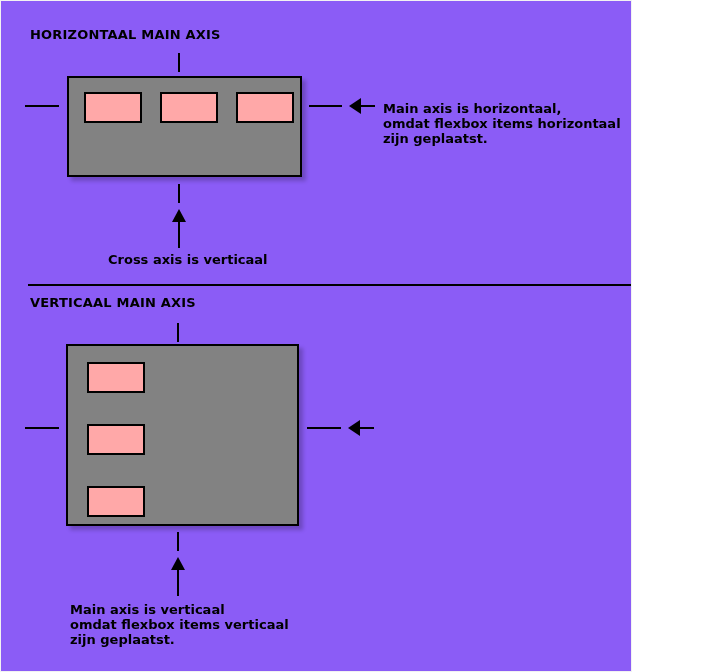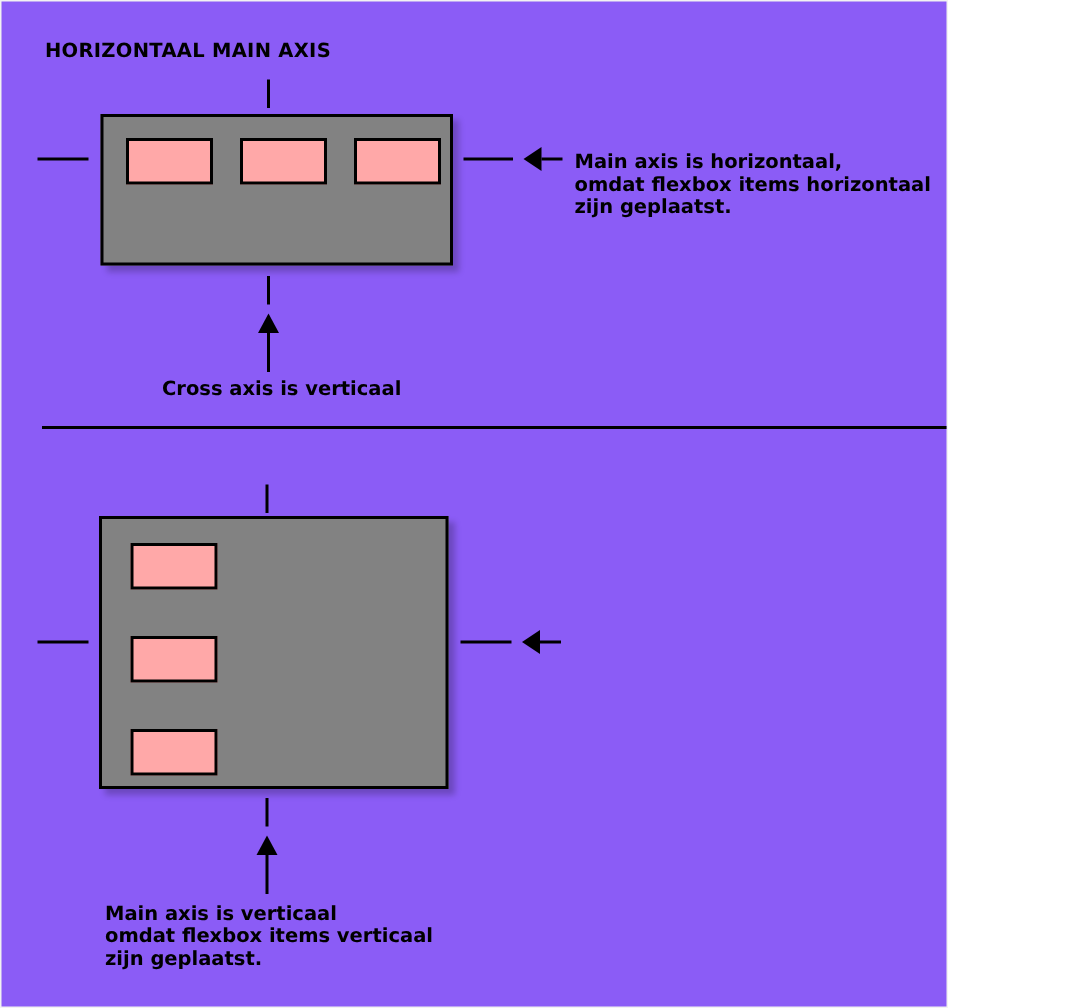--- a/index.html
+++ b/index.html
@@ -166,20 +166,21 @@
 
   <div class="arrow-up" style="left:171px; top:208px;">
     <div class="head"></div>
     <div class="tail"></div>
   </div>
 
   <div class="annot" style="left:91px; top:251px; width:220px;margin-left:16px;">Cross axis is verticaal</div>
 
   <div class="divider" style="left:27px; top:283px; width:673px;"></div>
 
+  <div class="section-title" style="left:29px; top:294px;">VERTICAAL MAIN AXIS</div>
 
   <div class="tick-v" style="left:176px; top:322px; height:19px;"></div>
 
   <div class="tick-h" style="left:24px; top:426px; width:34px;"></div>
 
   <div class="flex-box column" style="left:65px; top:343px; width:233px; height:182px;">
     <div class="flex-item"></div>
     <div class="flex-item"></div>
     <div class="flex-item"></div>
   </div>

